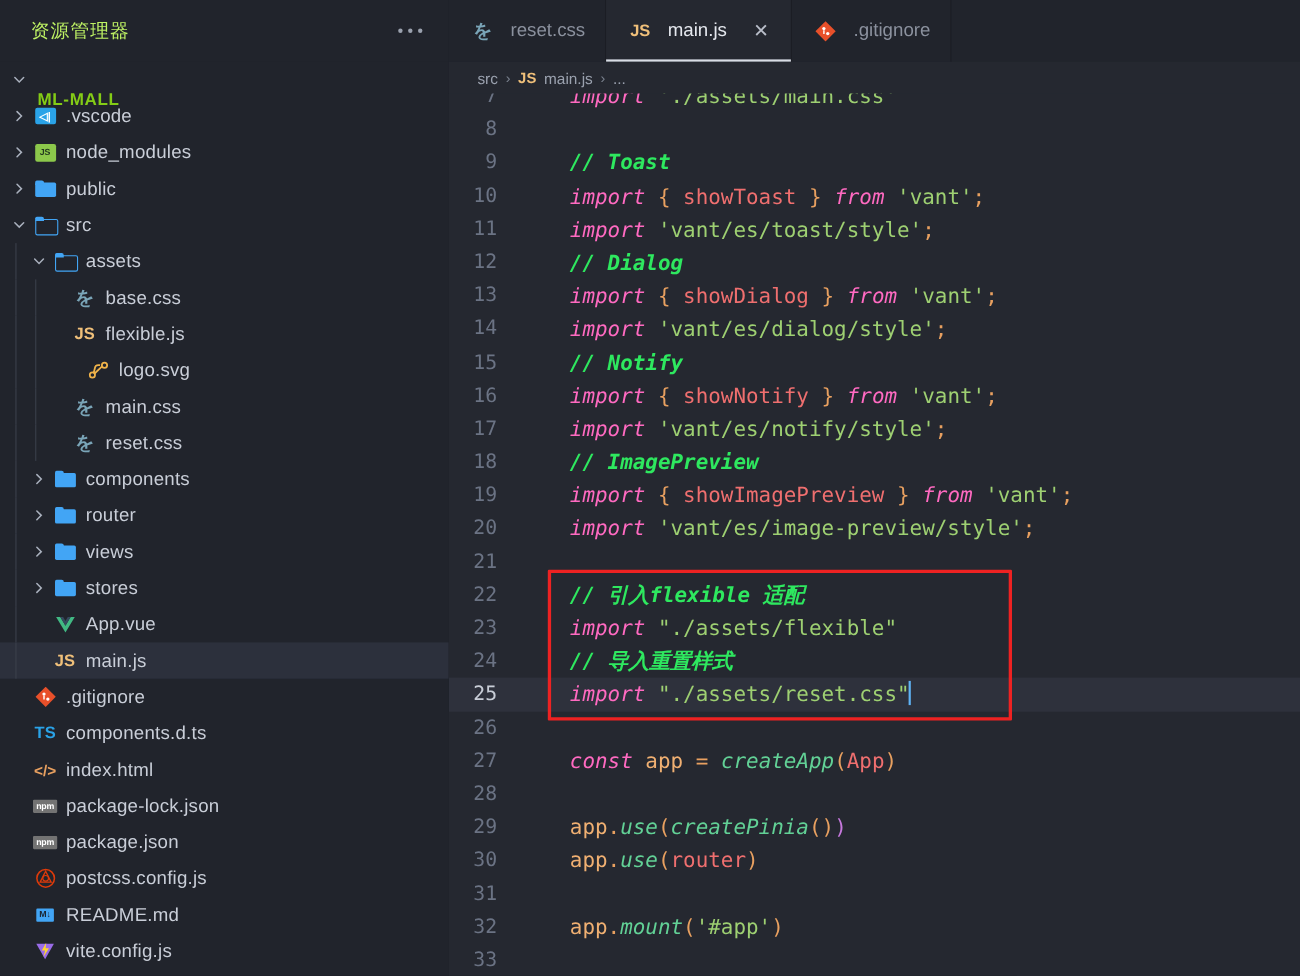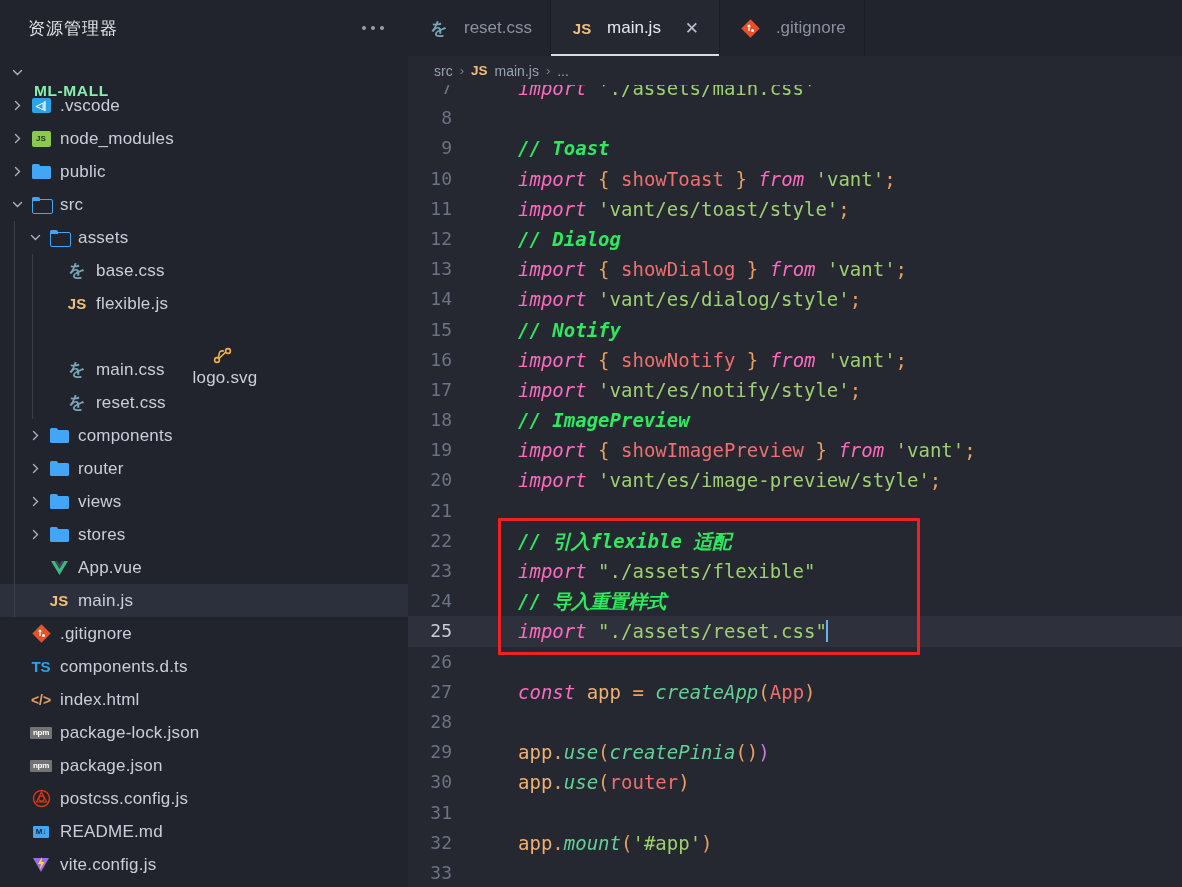--- a/index.html
+++ b/index.html
@@ -19,21 +19,21 @@
     flex:0 0 408px;
     position:relative;
   }
   .sidebar-header {
     height:56px; flex:0 0 56px;
     display:flex; align-items:center;
     padding:0 20px 0 28px;
     background:#21242c;
   }
   .sidebar-title {
-    font-size:17px; color:#e5e5e5; letter-spacing:1px;
+    font-size:17px; color:#bef264; letter-spacing:1px;
     flex:1;
   }
   .ellipsis-icon {
     display:flex; gap:5px; align-items:center;
     padding:6px 4px; cursor:pointer;
   }
   .ellipsis-icon i {
     width:4px; height:4px; border-radius:50%;
     background:#9aa1ae; display:block;
   }
@@ -57,21 +57,21 @@
   }
   .chev svg { display:block; }
   .ficon {
     width:26px; flex:0 0 26px; display:flex;
     align-items:center; justify-content:center;
     margin-right:6px;
   }
   .label {
     font-size:17px; color:#c9ced8; letter-spacing:.2px;
   }
-  .label.root { font-weight:bold; color:#86efac; font-size:15.5px; letter-spacing:.6px;margin-top:36px; }
+  .label.root { font-weight:bold; color:#84cc16; font-size:15.5px; letter-spacing:.6px;margin-top:36px; }
 
   
   .guide { position:absolute; top:0; bottom:0; width:1px; background:#3a3f4b; }
 
   
   .folder-filled { width:19px; height:15px; position:relative; }
   .folder-filled::before {
     content:""; position:absolute; left:0; top:2px; width:19px; height:13px;
     background:#42a5f5; border-radius:1.5px;
   }
@@ -282,21 +282,21 @@
         </div>
         <div class="row" style="padding-left: 42px;">
           <span class="guide" style="left: 14px;"></span>
           <span class="guide" style="left: 32px;"></span>
           <span class="chev"></span>
           <span class="ficon">
             <span class="txt-ic" style="color:#f0c07a;">JS</span>
           </span>
           <span class="label">flexible.js</span>
         </div>
-        <div class="row" style="padding-left: 42px; flex-direction: column;">
+        <div class="row" style="padding-left: 54px;">
           <span class="guide" style="left: 14px;"></span>
           <span class="guide" style="left: 32px;"></span>
           <span class="chev"></span>
           <span class="ficon">
             <svg width="20" height="17" viewBox="0 0 20 17">
               <circle cx="5" cy="13" r="2.4" fill="none" stroke="#f0b34a" stroke-width="1.6"></circle>
               <circle cx="16" cy="4" r="2.4" fill="none" stroke="#f0b34a" stroke-width="1.6"></circle>
               <path d="M6 11 C8 7, 6 3, 12 4" fill="none" stroke="#f0b34a" stroke-width="1.6"></path>
               <path d="M6.5 12 L13.8 5" stroke="#f0b34a" stroke-width="1.6"></path>
             </svg>

